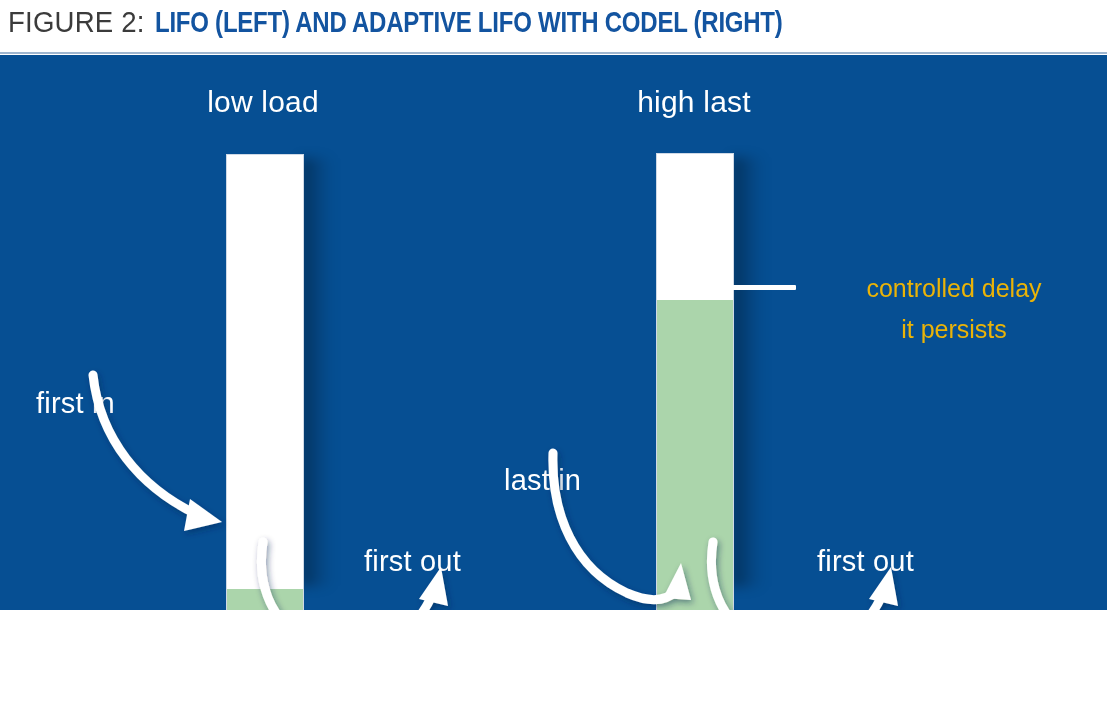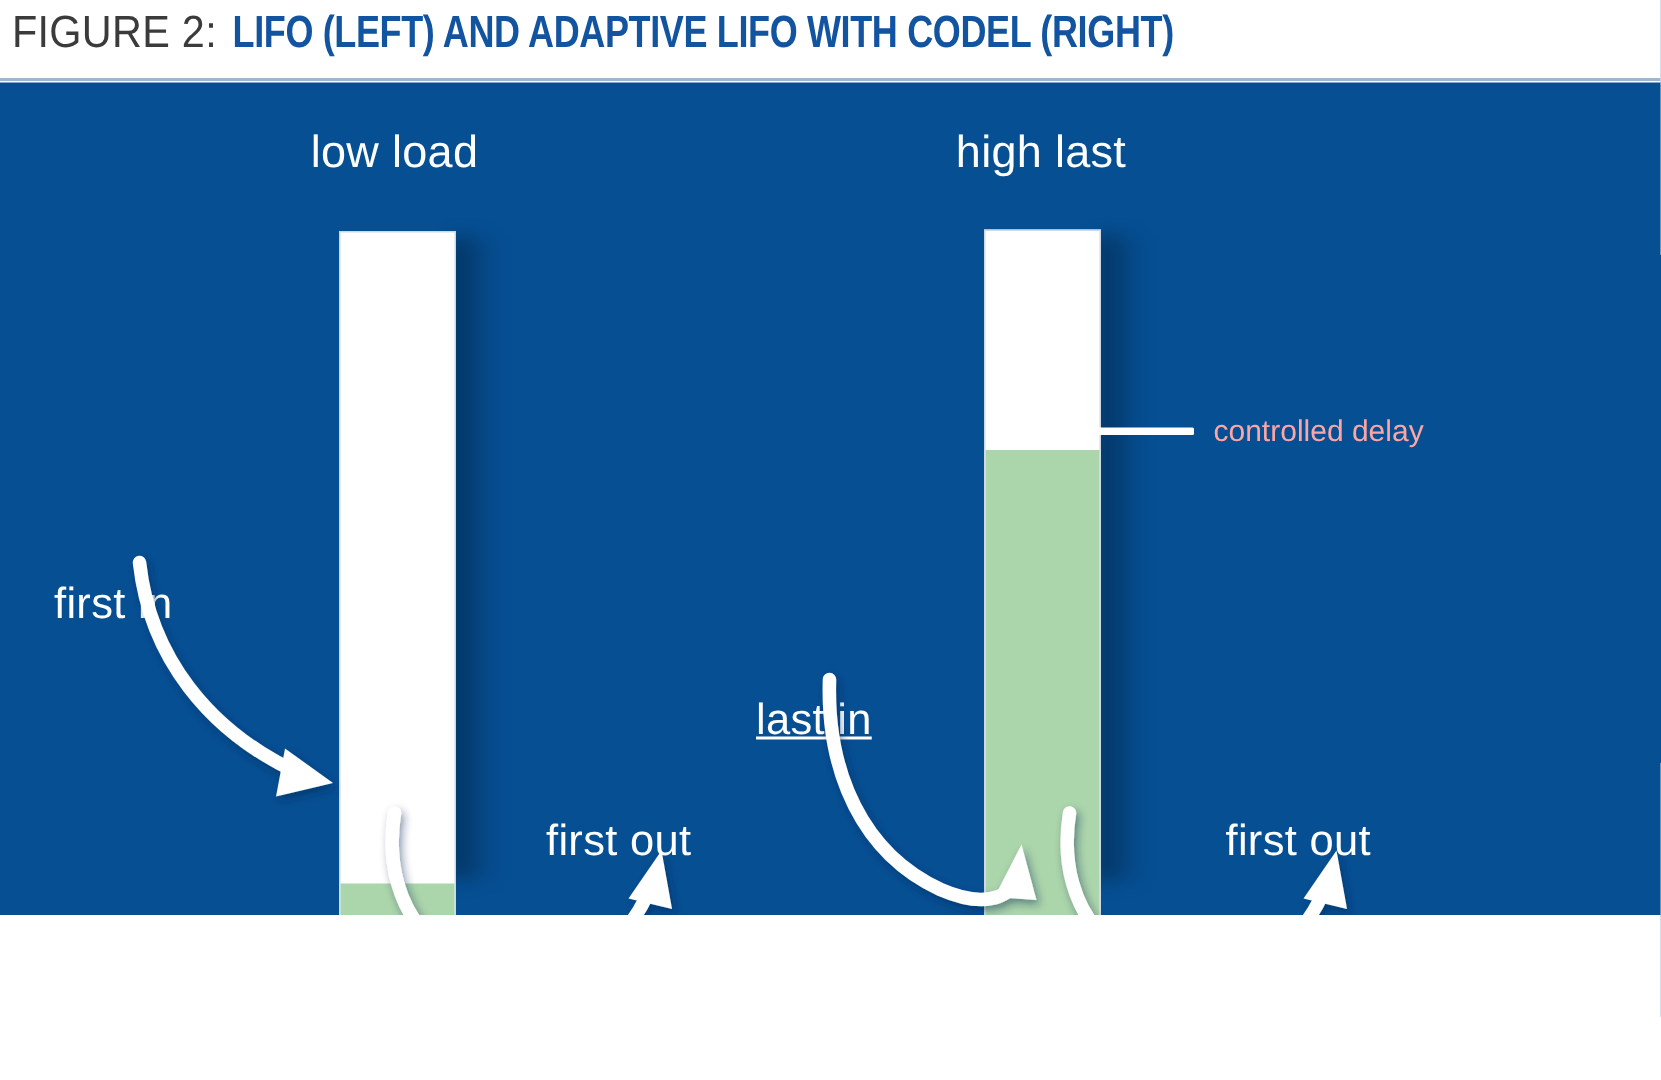--- a/index.html
+++ b/index.html
@@ -126,32 +126,33 @@
   .annot {
     position: absolute;
     color: #ffffff;
     font-size: 29px;
     font-weight: 400;
     white-space: nowrap;
     letter-spacing: 0.2px;
   }
   #label-first-in    { left: 36px;  top: 332px; }
   #label-first-out-1 { left: 364px; top: 490px; }
-  #label-last-in     { left: 504px; top: 409px; text-decoration: underline; }
+  #label-last-in     { left: 504px; top: 409px; }
   #label-first-out-2 { left: 817px; top: 490px; }
 
   .callout {
     position: absolute;
     left: 809px;
     top: 213px;
     width: 290px;
-    color: #fca5a5;
-    font-size: 20px;
+    color: #eab308;
+    font-size: 25px;
     line-height: 41px;
     font-weight: 400;
+    text-align: center;
   }
   .callout-line { display: block; white-space: nowrap; }
 
   
   #leader-line {
     position: absolute;
     left: 698px;
     top: 230px;
     width: 98px;
     height: 5px;
@@ -197,20 +198,21 @@
 
     <div id="leader-line"></div>
 
     <div class="annot" id="label-first-in">first in</div>
     <div class="annot" id="label-first-out-1">first out</div>
     <div class="annot" id="label-last-in">last in</div>
     <div class="annot" id="label-first-out-2">first out</div>
 
     <div class="callout">
       <span class="callout-line">controlled delay</span>
+      <span class="callout-line">it persists</span>
     </div>
 
     <svg id="arrows" viewBox="0 0 1107 665">
       <defs>
         <filter id="arrowShadow" x="-30%" y="-30%" width="170%" height="170%">
           <feDropShadow dx="2" dy="3" stdDeviation="3" flood-color="#00284d" flood-opacity="0.45"></feDropShadow>
         </filter>
       </defs>
 
       <g filter="url(#arrowShadow)" fill="none" stroke="#ffffff" stroke-linecap="round">

